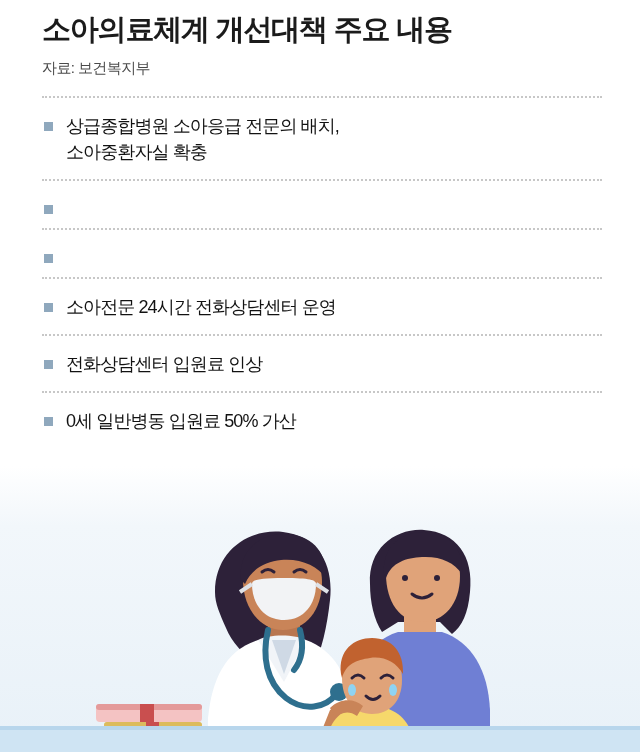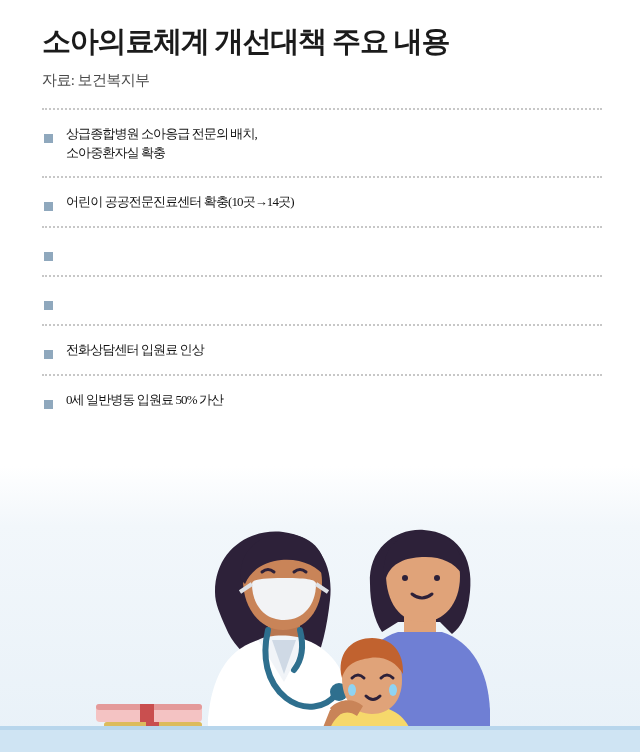--- a/index.html
+++ b/index.html
@@ -16,22 +16,21 @@
     position: relative;
   }
   .page {
     position: relative;
     width: 640px;
     height: 752px;
     background: linear-gradient(180deg, #ffffff 0%, #ffffff 62%, #f2f7fb 70%, #e8f1f8 100%);
     box-sizing: border-box;
   }
   .content {
-    padding: 24px 38px 0 42px;
-    font-family: Liberation Serif, serif;
+    padding: 12px 38px 0 42px;
   }
   .title {
     font-size: 29px;
     font-weight: bold;
     color: #1b1b1b;
     letter-spacing: -1.2px;
     line-height: 1.2;
     margin: 0 0 12px 0;
   }
   .source {
@@ -56,21 +55,21 @@
     padding: 15px 0 14px 2px;
   }
   .bullet {
     width: 9px;
     height: 9px;
     background: #8fa8bd;
     margin: 9px 13px 0 0;
     flex: 0 0 auto;
   }
   .item-text {
-    font-size: 13px;
+    font-size: 18px;
     color: #121212;
     letter-spacing: -0.9px;
     line-height: 1.45;
     white-space: pre-line;
   }
   
   .illustration {
     position: absolute;
     left: 0;
     bottom: 0;
@@ -92,31 +91,31 @@
     <ul class="list">
       <li class="item">
         <span class="bullet"></span>
         <span class="item-text">상급종합병원 소아응급 전문의 배치,
 소아중환자실 확충</span>
       </li>
       <li class="divider"></li>
 
       <li class="item">
         <span class="bullet"></span>
-        <span class="item-text">어린이 공공전문진료센터 확충(10곳→14곳)</span>
-      </li>
-      <li class="divider"></li>
-
-      <li class="item">
-        <span class="bullet"></span>
-      </li>
-      <li class="divider"></li>
-
-      <li class="item">
-        <span class="bullet"></span>
+      </li>
+      <li class="divider"></li>
+
+      <li class="item">
+        <span class="bullet"></span>
+      </li>
+      <li class="divider"></li>
+
+      <li class="item">
+        <span class="bullet"></span>
+        <span class="item-text">소아전문 24시간 전화상담센터 운영</span>
       </li>
       <li class="divider"></li>
 
       <li class="item">
         <span class="bullet"></span>
         <span class="item-text">전화상담센터 입원료 인상</span>
       </li>
       <li class="divider"></li>
 
       <li class="item">

